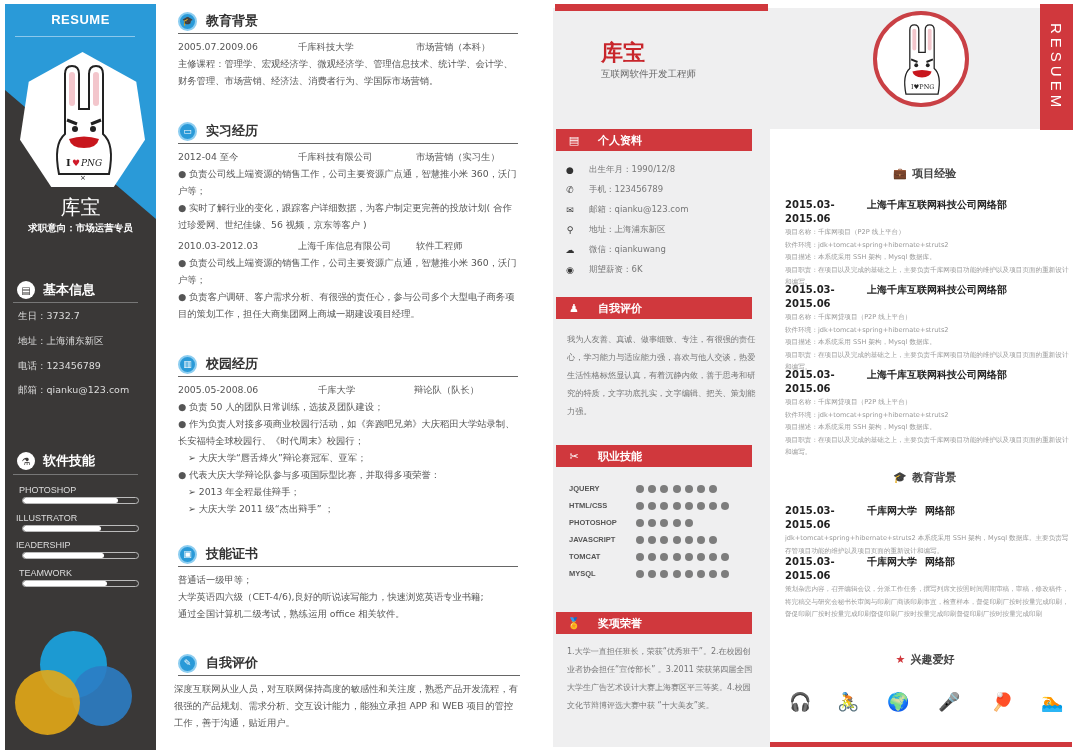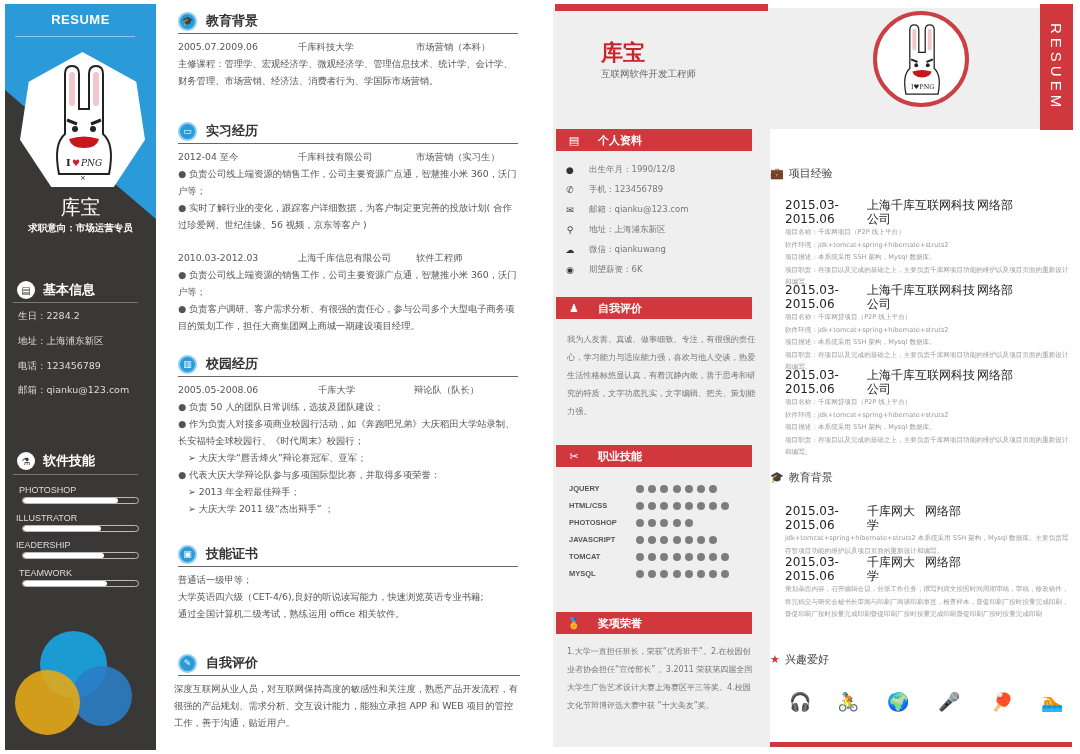--- a/index.html
+++ b/index.html
@@ -42,24 +42,24 @@
 .r2-bar .ic{width:20px;text-align:center;margin-left:8px;margin-right:14px;font-size:11px}
 .r2-info{position:absolute;left:12px;display:flex;align-items:center;font-size:8.5px;color:#777}
 .r2-info .ic{width:10px;color:#333;font-size:9px;margin-right:14px;text-align:center}
 .r2-p{position:absolute;left:14px;width:190px;font-size:8.2px;line-height:18px;color:#777}
 .r2-skill{position:absolute;left:16px;display:flex;align-items:center;font-size:7.5px;font-weight:bold;color:#555;font-family:"Liberation Sans",sans-serif}
 .r2-skill .lbl{width:67px}
 .r2-skill .dot{width:8px;height:8px;border-radius:50%;background:#7d7d7d;margin-right:4.2px}
 #r2 .photobg{position:absolute;left:217px;top:8px;width:270px;height:121px;background:#efeff0}
 #r2 .photo{position:absolute;left:320px;top:11px;width:96px;height:96px;border-radius:50%;background:#fff;border:4px solid #c94045;overflow:hidden}
 #r2 .vres{position:absolute;left:487px;top:4px;width:33px;height:126px;background:#d0383d;color:#fff;font-size:15px;letter-spacing:4px;writing-mode:vertical-rl;text-align:center;line-height:33px;font-family:"Liberation Sans",sans-serif}
-.r2-rhead{position:absolute;left:217px;width:310px;font-size:11px;font-weight:normal;color:#444}
+.r2-rhead{position:absolute;left:217px;width:310px;text-align:center;font-size:11px;font-weight:bold;color:#444}
 .r2-rhead .ic{color:#d0383d;margin-right:5px}
 .r2-job{position:absolute;left:232px;width:285px}
-.r2-job .jt{display:flex;font-size:12px;font-weight:normal;color:#222;line-height:14px}
+.r2-job .jt{display:flex;font-size:10px;font-weight:bold;color:#222;line-height:14px}
 .r2-job .jt span:nth-child(1){width:82px}
 .r2-job .jt span:nth-child(2){width:110px}
 .r2-job .jl{font-size:6.6px;color:#999;line-height:12.5px}
 .hobby{position:absolute;top:691px;width:22px;height:22px;color:#c8353a;font-size:18px;text-align:center;line-height:22px}
 #r2 .bottombar{position:absolute;left:217px;top:742px;width:302px;height:5px;background:#d0383d}
 </style>
 </head>
 <body>
 
 <div id="r1">
@@ -83,21 +83,21 @@
       </svg>
     </div>
     <div class="name">库宝</div>
     <div class="intent">求职意向：市场运营专员</div>
 
     <div class="sidehead" style="top:277px">
       <span class="ic">▤</span>
       <span>基本信息</span>
     </div>
     <div class="sideline" style="top:298px"></div>
-    <div class="sideinfo" style="top:306px">生日：2284.2</div>
+    <div class="sideinfo" style="top:306px">生日：3732.7</div>
     <div class="sideinfo" style="top:331px">地址：上海浦东新区</div>
     <div class="sideinfo" style="top:356px">电话：123456789</div>
     <div class="sideinfo" style="top:380px">邮箱：qianku@123.com</div>
 
     <div class="sidehead" style="top:448px">
       <span class="ic">⚗</span>
       <span>软件技能</span>
     </div>
     <div class="sideline" style="top:470px"></div>
     <div class="skill-lbl" style="top:481px">PHOTOSHOP</div>
@@ -140,21 +140,21 @@
       <span class="ic">▭</span>
       <span class="t">实习经历</span>
     </div>
     <div class="r1-row">
       <span>2012-04 至今</span>
       <span>千库科技有限公司</span>
       <span>市场营销（实习生）</span>
     </div>
     <div class="r1-p">● 负责公司线上端资源的销售工作，公司主要资源广点通，智慧推小米 360，沃门户等；</div>
     <div class="r1-p">● 实时了解行业的变化，跟踪客户详细数据，为客户制定更完善的投放计划( 合作过珍爱网、世纪佳缘、56 视频，京东等客户 )</div>
-    <div class="r1-row" style="margin-top:16px">
+    <div class="r1-row" style="margin-top:4px">
       <span>2010.03-2012.03</span>
       <span>上海千库信息有限公司</span>
       <span>软件工程师</span>
     </div>
     <div class="r1-p">● 负责公司线上端资源的销售工作，公司主要资源广点通，智慧推小米 360，沃门户等；</div>
     <div class="r1-p">● 负责客户调研、客户需求分析、有很强的责任心，参与公司多个大型电子商务项目的策划工作，担任大商集团网上商城一期建设项目经理。</div>
   </div>
 
   <div class="r1-sec" style="top:355px">
     <div class="r1-head">

